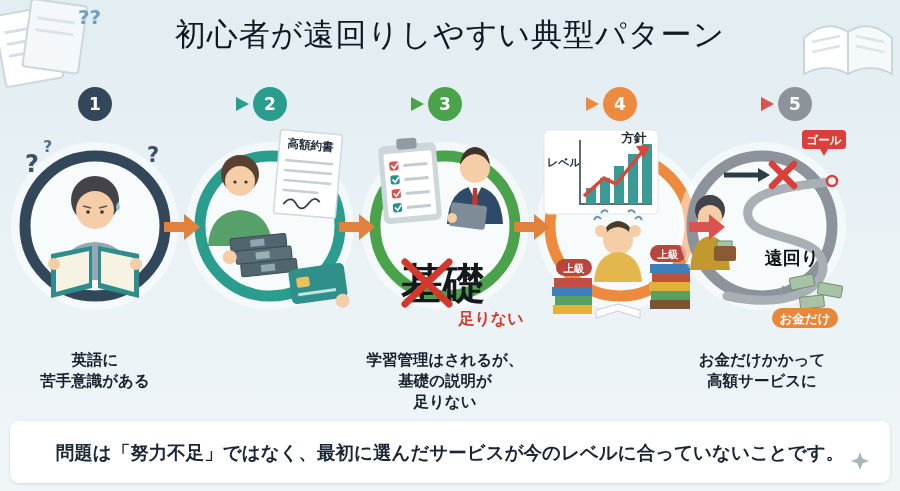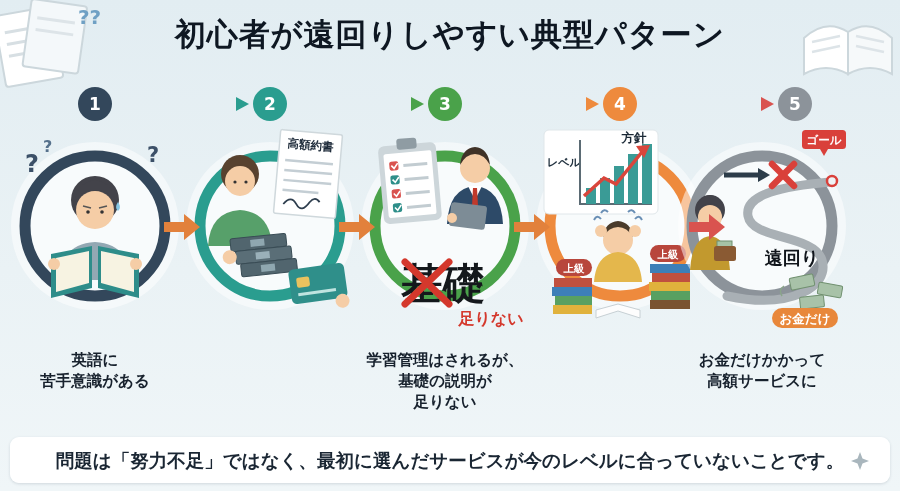--- a/index.html
+++ b/index.html
@@ -1,28 +1,28 @@
 <!DOCTYPE html>
 <html><head>
 <meta charset="utf-8">
 <style>
   html,body{margin:0;padding:0;background:#dfe8ed;}
   .canvas{position:relative;width:900px;height:491px;overflow:hidden;
     background:linear-gradient(180deg,#e2edf2 0%,#eaf2f5 55%,#f0f6f8 100%);
     font-family:"DejaVu Sans","Liberation Sans",sans-serif;}
   .title{position:absolute;top:14px;left:0;width:900px;text-align:center;
-    font-size:31px;font-weight:bold;color:#0e1722;letter-spacing:1px;}
+    font-size:31px;font-weight:normal;color:#0e1722;letter-spacing:1px;}
   .timeline{position:absolute;top:84px;left:0;}
   .col{position:absolute;top:118px;width:180px;display:flex;flex-direction:column;align-items:center;}
   .col-1{left:5px}.col-2{left:180px}.col-3{left:355px}.col-4{left:530px}.col-5{left:672px}
   .caption{margin-top:17px;font-size:15.5px;font-weight:bold;color:#17212d;text-align:center;
     line-height:1.35;white-space:pre-line;}
   .gap-arrow{position:absolute;top:212px;}
   .ga-1{left:164px}.ga-2{left:339px}.ga-3{left:514px}.ga-4{left:689px}
-  .banner{position:absolute;left:10px;right:10px;bottom:8px;height:46px;
+  .banner{position:absolute;left:10px;right:10px;bottom:8px;height:62px;
     background:rgba(255,255,255,.96);border-radius:9px;display:flex;align-items:center;
     justify-content:center;box-shadow:0 1px 3px rgba(30,50,70,.15);}
   .banner-text{font-size:18.5px;font-weight:bold;color:#1a2633;}
   .deco{position:absolute;}
   .watermark{position:absolute;right:30px;bottom:20px;}
   svg text{font-family:"DejaVu Sans","Liberation Sans",sans-serif;}
 </style>
 </head>
 <body>
 

